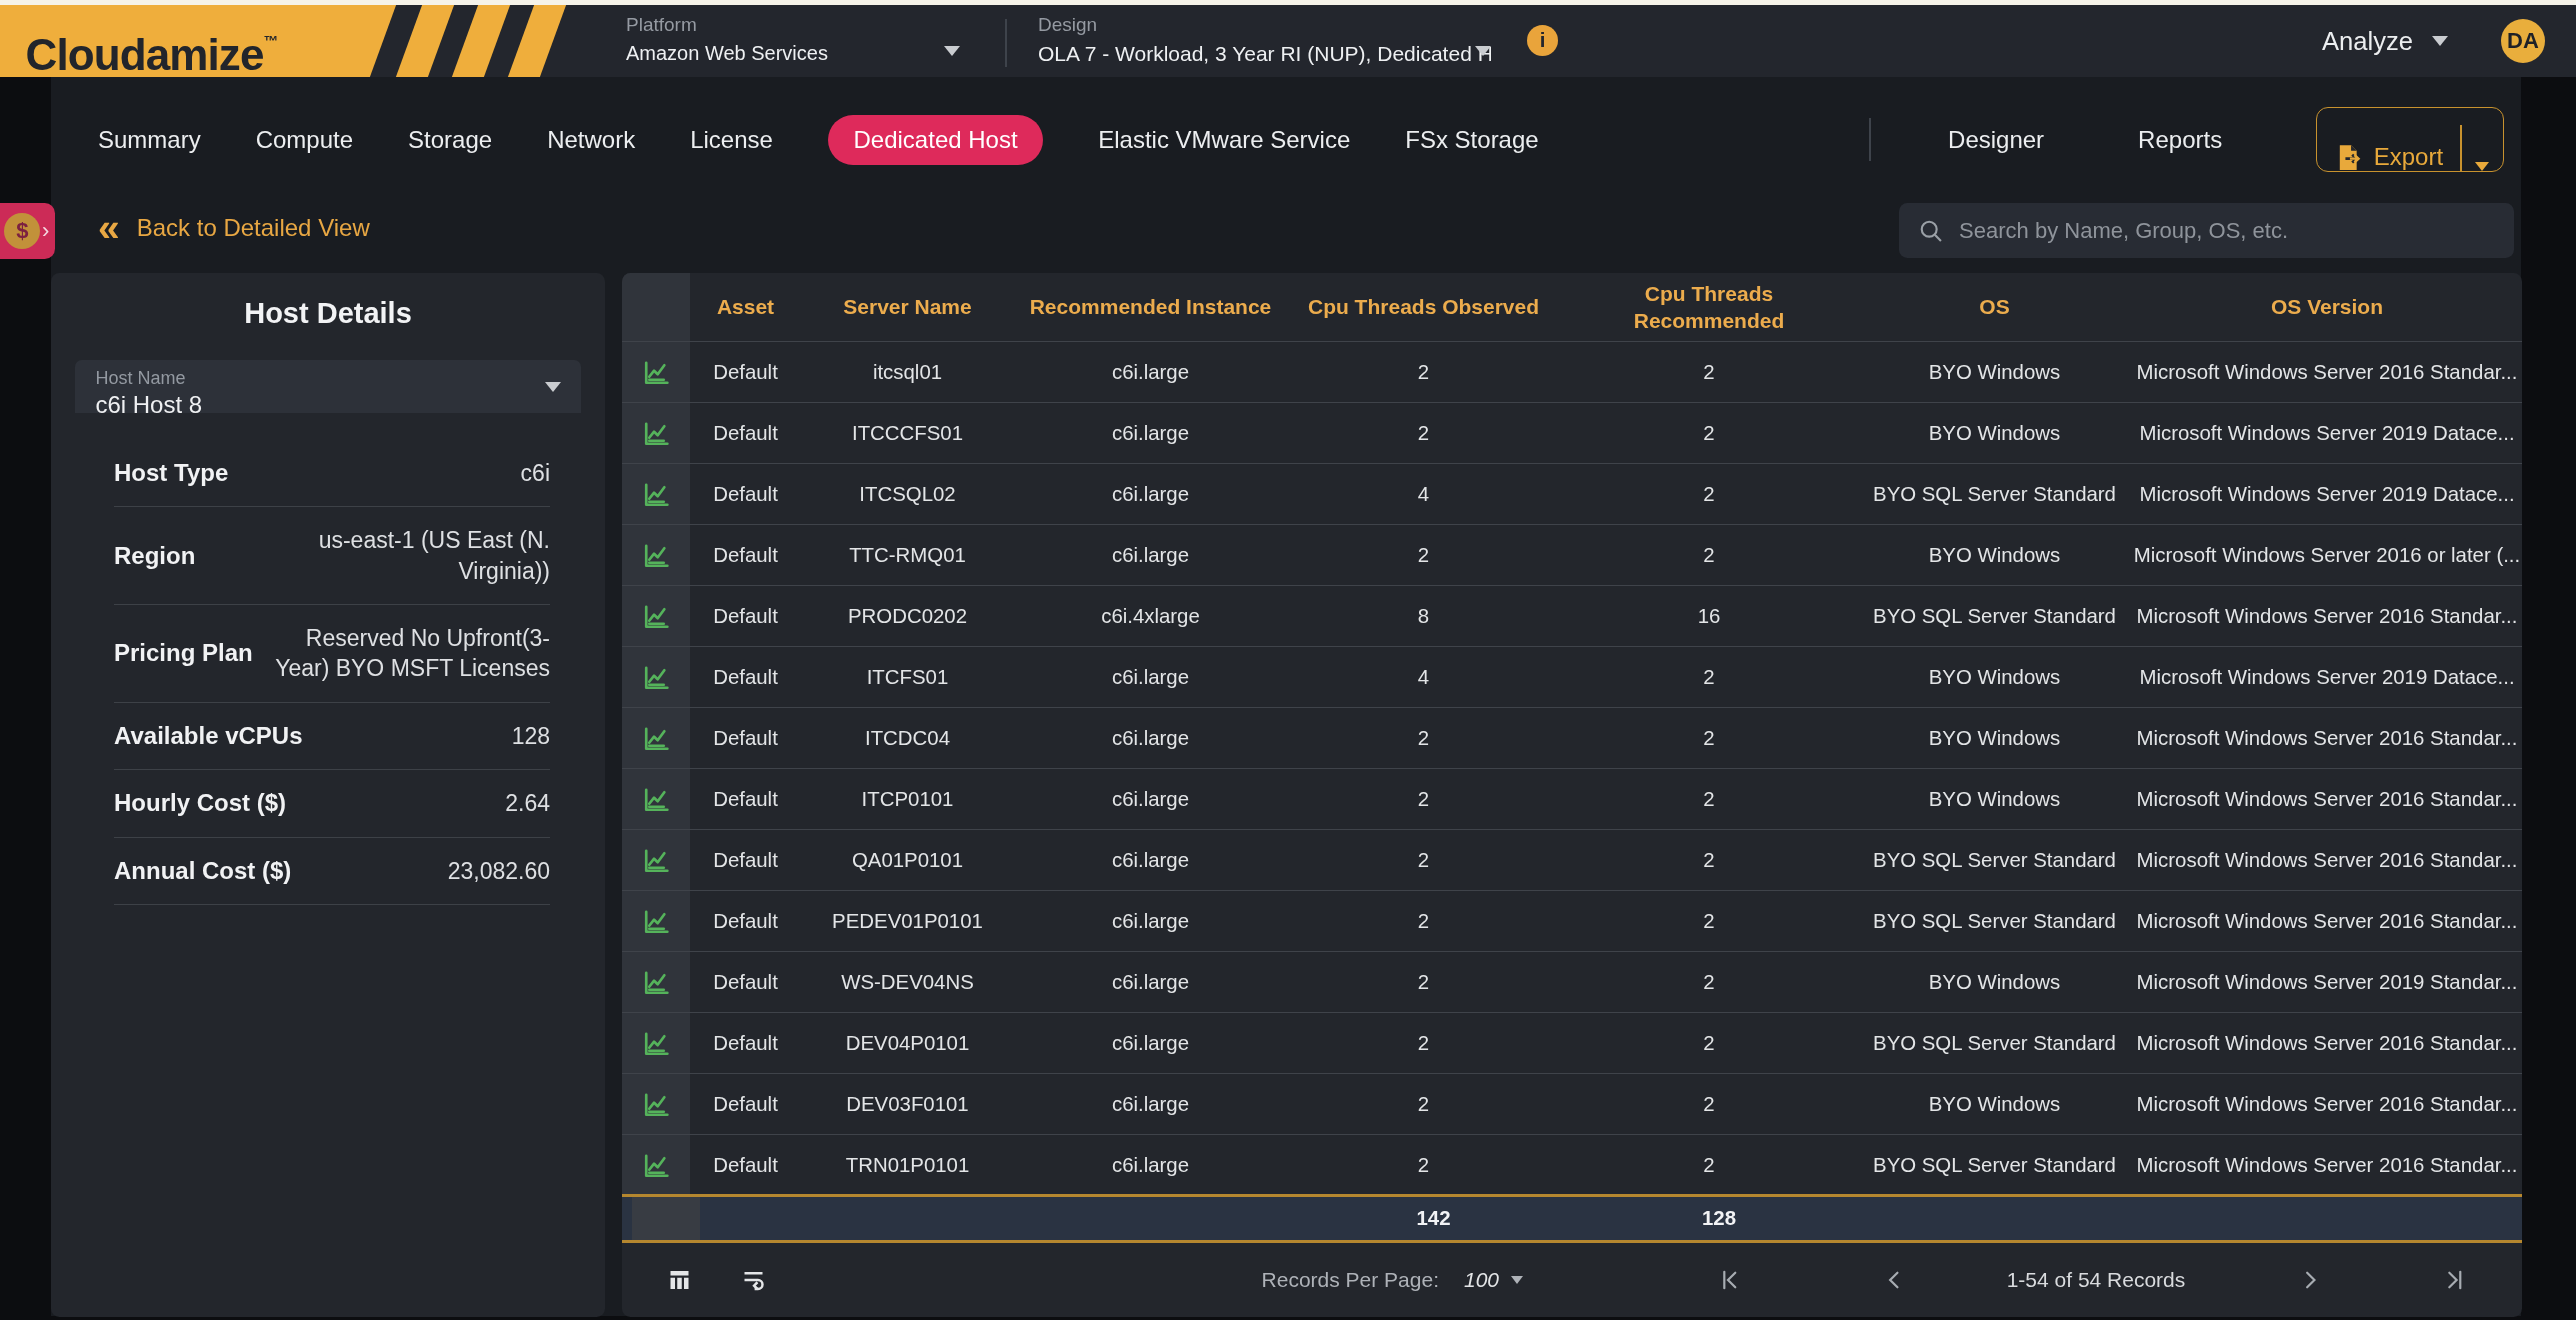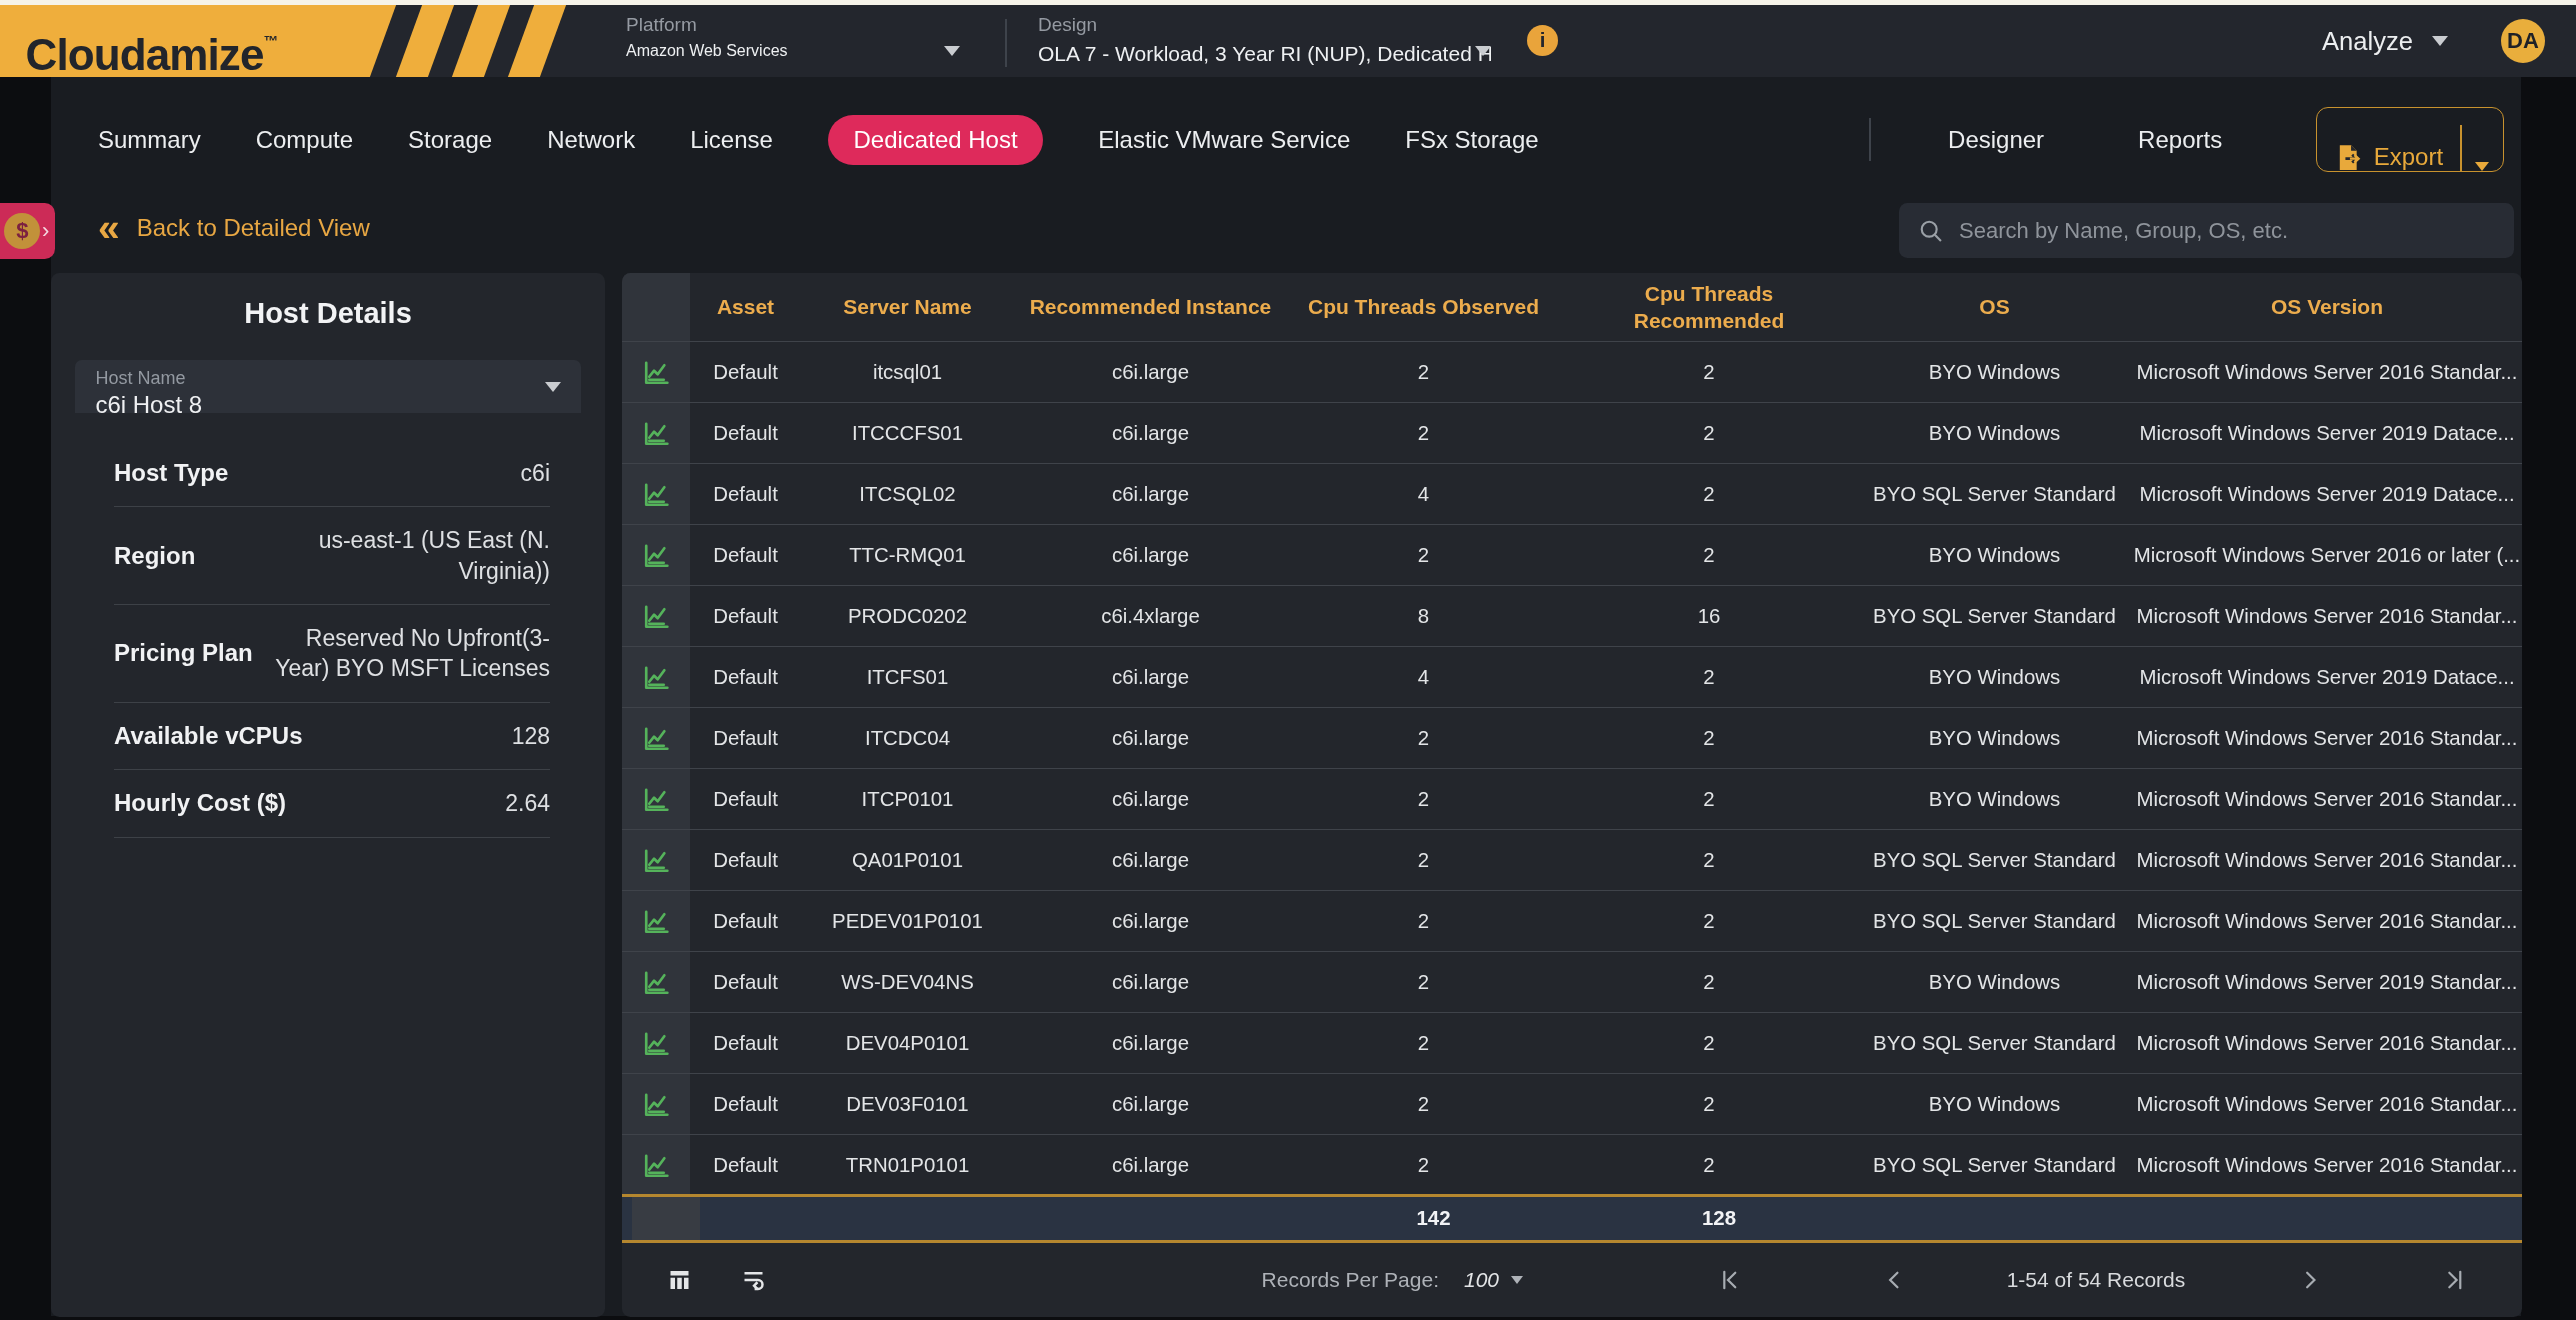--- a/index.html
+++ b/index.html
@@ -10,21 +10,21 @@
   .top-strip { position:absolute; left:0; top:0; width:2576px; height:5.1px; background:#f6f3e9; }
   .app-header { position:absolute; left:0; top:5.1px; width:2576px; height:72px; background:#23262d; overflow:hidden; }
   .logo-gold { position:absolute; left:-51px; top:-3.4px; width:434px; height:78px; background:#efae3c; transform:skewX(-20deg); }
   .stripe { position:absolute; top:-3.4px; height:78px; width:32px; background:#efae3c; transform:skewX(-20deg); }
   .s1 { left:409px; } .s2 { left:465px; } .s3 { left:521px; }
   .logo-text { position:absolute; left:25.6px; top:0; height:72px; line-height:72px; font-size:44px; font-weight:700; color:#22252b; letter-spacing:-0.9px; }
   .logo-text sup { font-size:14.5px; font-weight:700; vertical-align:24px; }
   .hsel { position:absolute; top:8.5px; cursor:pointer; }
   .hsel .sel-label { font-size:19px; color:#959aa2; }
   .hsel .sel-value { margin-top:6px; color:#eef0f2; white-space:nowrap; overflow:hidden; }
-  .hsel-platform { left:626px; width:334px; } .hsel-platform .sel-value { font-size:16px; }
+  .hsel-platform { left:626px; width:334px; } .hsel-platform .sel-value { font-size:20px; }
   .hsel-design { left:1038px; width:453px; } .hsel-design .sel-value { font-size:21px; }
   .caret { display:inline-block; width:0; height:0; border-left:8.5px solid transparent; border-right:8.5px solid transparent; border-top:10.2px solid #c9ccd0; }
   .hsel .caret { position:absolute; right:0; top:32px; }
   .hdr-div { position:absolute; left:1005px; top:13.6px; width:1.7px; height:48px; background:#3e434b; }
   .info-circle { position:absolute; left:1527px; top:20.4px; width:31px; height:31px; border-radius:50%; background:#e9a43b;
                  color:#23262d; font-weight:800; font-size:20.4px; text-align:center; line-height:31px; cursor:pointer; }
   .analyze { position:absolute; right:128px; top:0; height:72px; display:flex; align-items:center; gap:19px; cursor:pointer; }
   .analyze .txt { font-size:25.6px; color:#eceef0; }
   .avatar { position:absolute; right:31px; top:13.6px; width:44px; height:44px; border-radius:50%; background:#e9ae3c;
             color:#1e2127; font-weight:700; font-size:22px; display:flex; align-items:center; justify-content:center; cursor:pointer; }
@@ -208,20 +208,24 @@
             <div class="kv-value">Reserved No Upfront(3-Year) BYO MSFT Licenses</div>
           </div>
           <div class="kv-row">
             <div class="kv-label">Available vCPUs</div>
             <div class="kv-value">128</div>
           </div>
           <div class="kv-row">
             <div class="kv-label">Hourly Cost ($)</div>
             <div class="kv-value">2.64</div>
           </div>
+          <div class="kv-row">
+            <div class="kv-label">Annual Cost ($)</div>
+            <div class="kv-value">23,082.60</div>
+          </div>
         </div>
     </aside>
 
     <section class="table-card">
       <div class="icon-band"></div>
 
       <div class="thead">
         <div class="th col-icon"></div>
         <div class="th col-asset">Asset</div>
         <div class="th col-server">Server Name</div>

